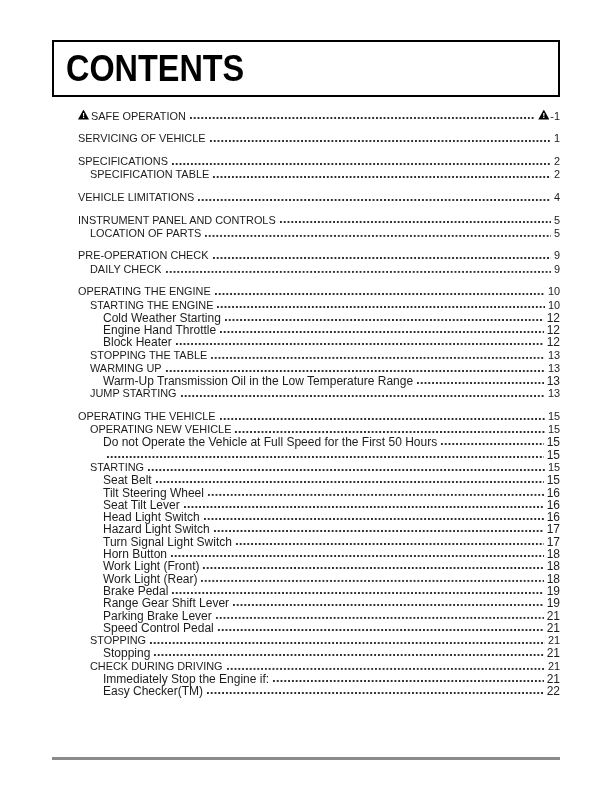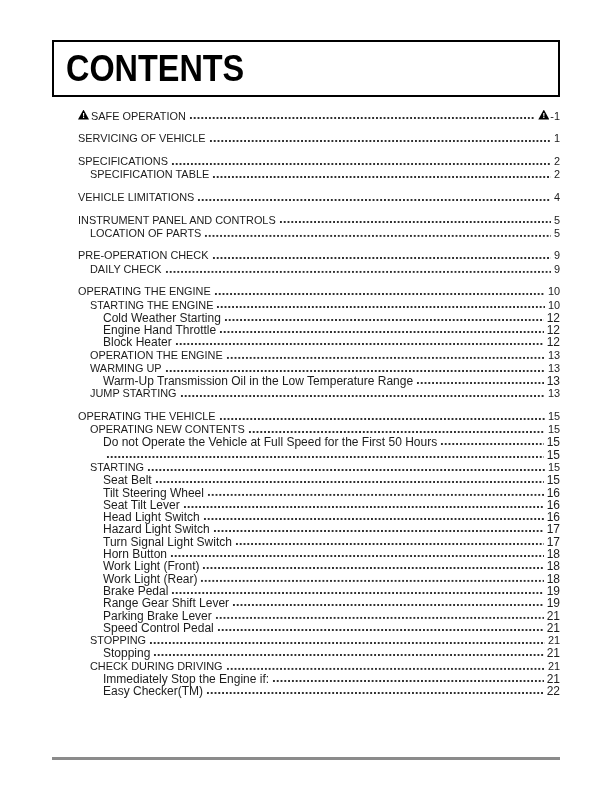--- a/index.html
+++ b/index.html
@@ -163,21 +163,21 @@
         </span>
       </div>
       <div class="entry lvl3">
         <span class="label"><span>Block Heater</span></span>
         <span class="leader"></span>
         <span class="pagenum">
           <span>12</span>
         </span>
       </div>
       <div class="entry lvl2">
-        <span class="label"><span>OPERATION THE ENGINE</span></span>
+        <span class="label"><span>STOPPING THE TABLE</span></span>
         <span class="leader"></span>
         <span class="pagenum">
           <span>13</span>
         </span>
       </div>
       <div class="entry lvl2">
         <span class="label"><span>WARMING UP</span></span>
         <span class="leader"></span>
         <span class="pagenum">
           <span>13</span>
@@ -198,21 +198,21 @@
         </span>
       </div>
       <div class="entry lvl1 group-start">
         <span class="label"><span>OPERATING THE VEHICLE</span></span>
         <span class="leader"></span>
         <span class="pagenum">
           <span>15</span>
         </span>
       </div>
       <div class="entry lvl2">
-        <span class="label"><span>OPERATING NEW CONTENTS</span></span>
+        <span class="label"><span>OPERATING NEW VEHICLE</span></span>
         <span class="leader"></span>
         <span class="pagenum">
           <span>15</span>
         </span>
       </div>
       <div class="entry lvl3">
         <span class="label"><span>Do not Operate the Vehicle at Full Speed for the First 50 Hours</span></span>
         <span class="leader"></span>
         <span class="pagenum">
           <span>15</span>

